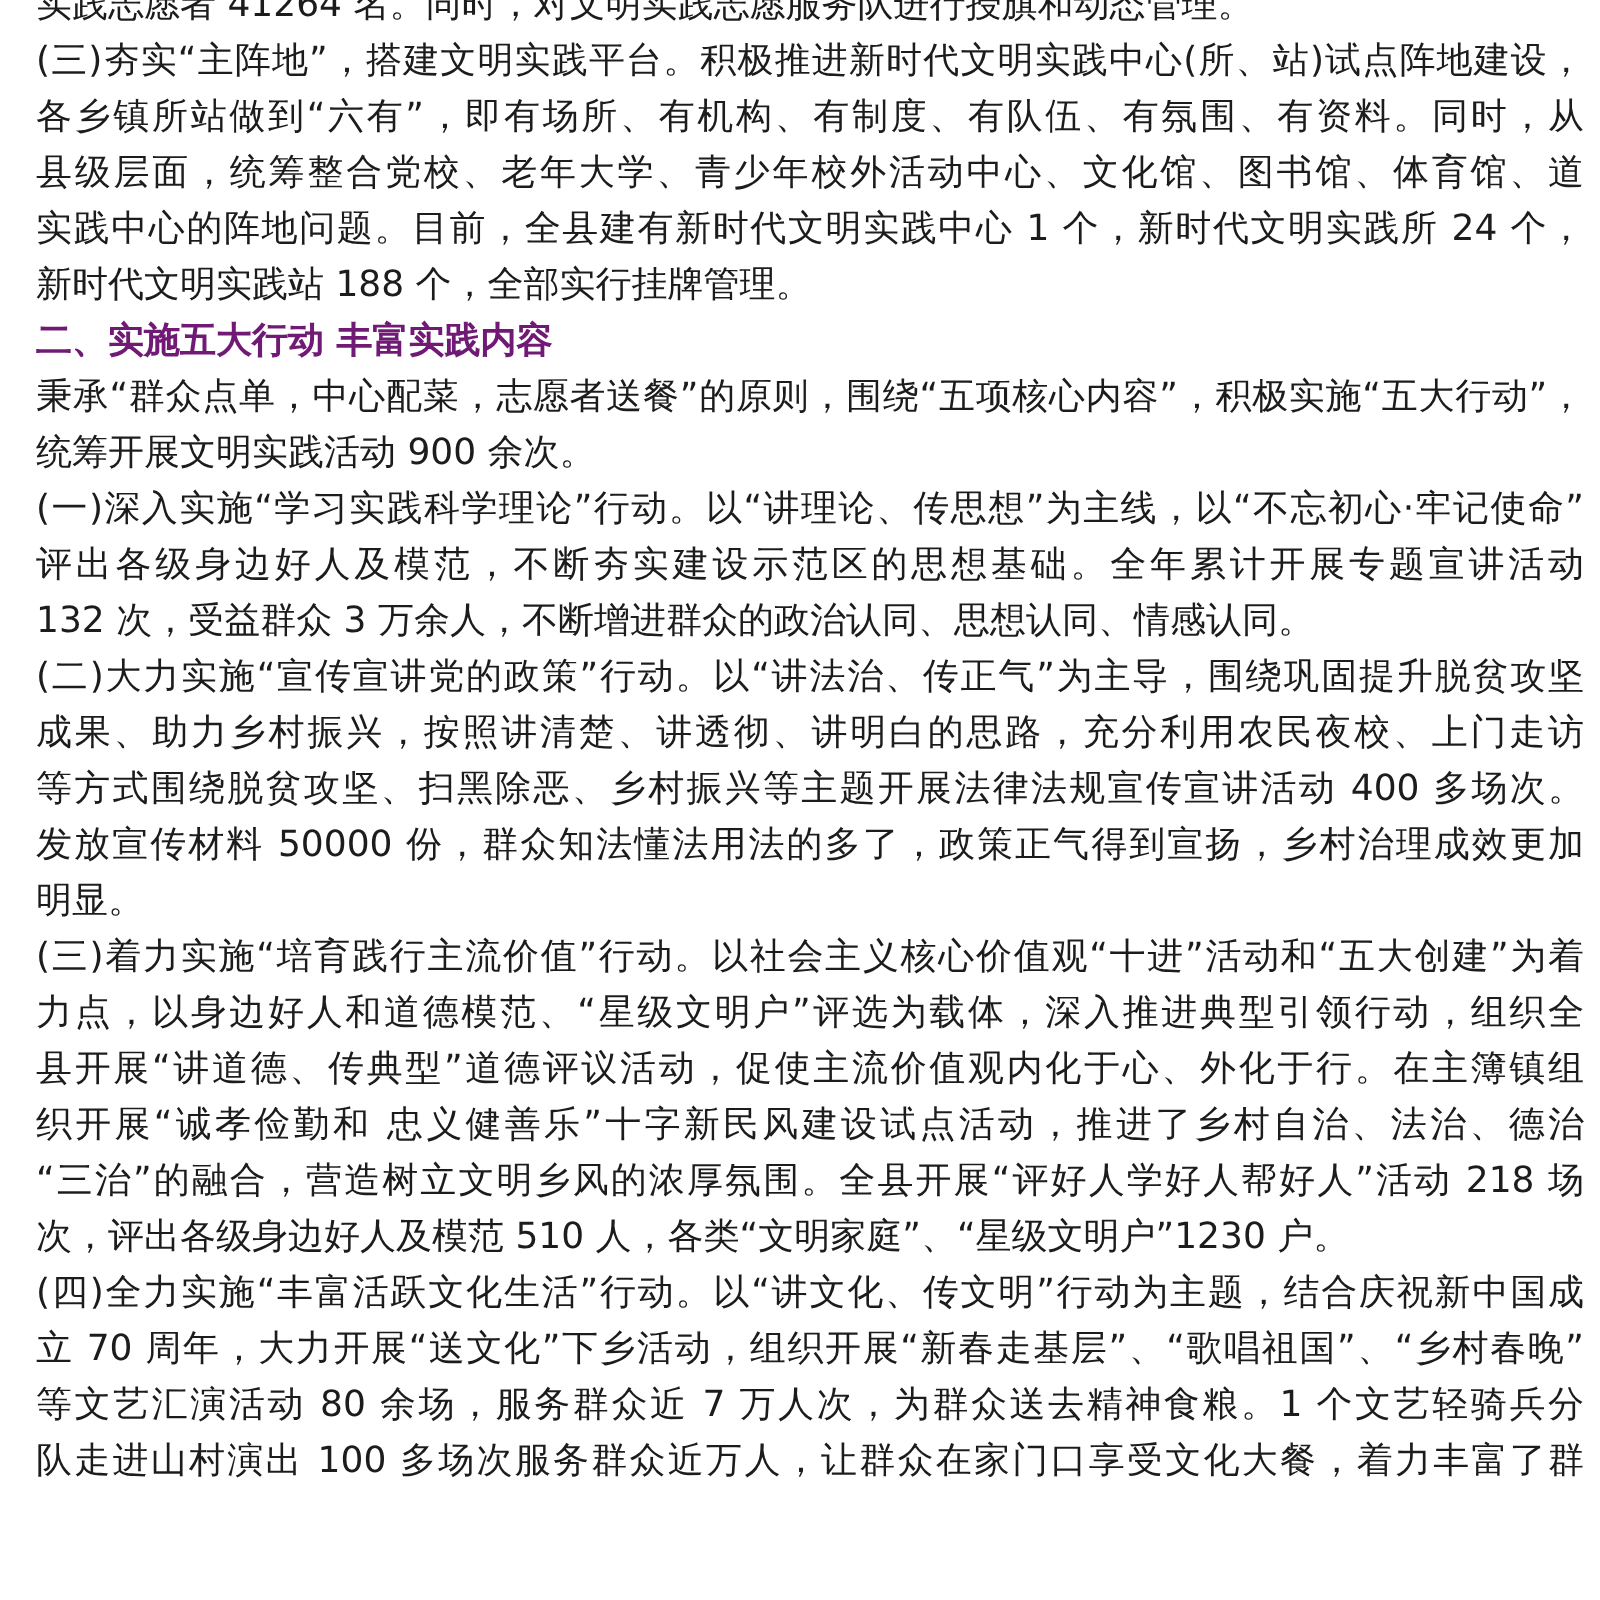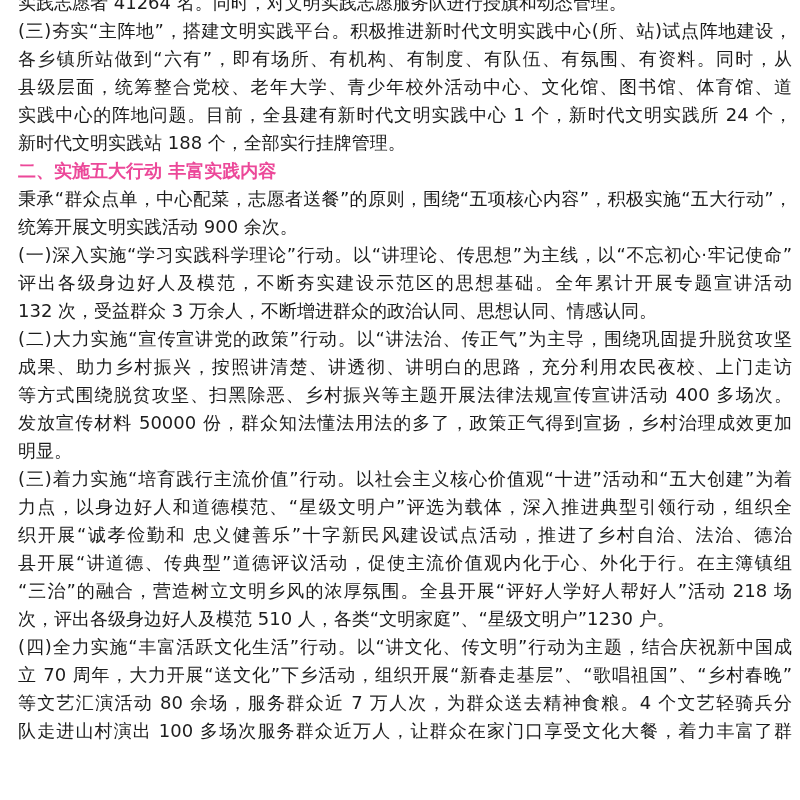--- a/index.html
+++ b/index.html
@@ -26,21 +26,21 @@
     text-justify: inter-character;
     white-space: normal;
     word-break: break-all;
   }
   .line.left {
     text-align: left;
     text-align-last: left;
   }
   .line.heading {
     font-weight: 700;
-    color: #ec4899;
+    color: #701a75;
     text-align: center;
     text-align-last: left;
   }
 </style>
 </head>
 <body>
 
 <div class="text-column">
     <div class="line left">实践志愿者 41264 名。同时，对文明实践志愿服务队进行授旗和动态管理。</div>
     <div class="line">(三)夯实“主阵地”，搭建文明实践平台。积极推进新时代文明实践中心(所、站)试点阵地建设，</div>
@@ -54,21 +54,21 @@
     <div class="line">(一)深入实施“学习实践科学理论”行动。以“讲理论、传思想”为主线，以“不忘初心·牢记使命”</div>
     <div class="line">评出各级身边好人及模范，不断夯实建设示范区的思想基础。全年累计开展专题宣讲活动</div>
     <div class="line left">132 次，受益群众 3 万余人，不断增进群众的政治认同、思想认同、情感认同。</div>
     <div class="line">(二)大力实施“宣传宣讲党的政策”行动。以“讲法治、传正气”为主导，围绕巩固提升脱贫攻坚</div>
     <div class="line">成果、助力乡村振兴，按照讲清楚、讲透彻、讲明白的思路，充分利用农民夜校、上门走访</div>
     <div class="line">等方式围绕脱贫攻坚、扫黑除恶、乡村振兴等主题开展法律法规宣传宣讲活动 400 多场次。</div>
     <div class="line">发放宣传材料 50000 份，群众知法懂法用法的多了，政策正气得到宣扬，乡村治理成效更加</div>
     <div class="line left">明显。</div>
     <div class="line">(三)着力实施“培育践行主流价值”行动。以社会主义核心价值观“十进”活动和“五大创建”为着</div>
     <div class="line">力点，以身边好人和道德模范、“星级文明户”评选为载体，深入推进典型引领行动，组织全</div>
+    <div class="line">县开展“讲道德、传典型”道德评议活动，促使主流价值观内化于心、外化于行。在主簿镇组</div>
     <div class="line">织开展“诚孝俭勤和 忠义健善乐”十字新民风建设试点活动，推进了乡村自治、法治、德治</div>
-    <div class="line">县开展“讲道德、传典型”道德评议活动，促使主流价值观内化于心、外化于行。在主簿镇组</div>
     <div class="line">“三治”的融合，营造树立文明乡风的浓厚氛围。全县开展“评好人学好人帮好人”活动 218 场</div>
     <div class="line left">次，评出各级身边好人及模范 510 人，各类“文明家庭”、“星级文明户”1230 户。</div>
     <div class="line">(四)全力实施“丰富活跃文化生活”行动。以“讲文化、传文明”行动为主题，结合庆祝新中国成</div>
     <div class="line">立 70 周年，大力开展“送文化”下乡活动，组织开展“新春走基层”、“歌唱祖国”、“乡村春晚”</div>
-    <div class="line">等文艺汇演活动 80 余场，服务群众近 7 万人次，为群众送去精神食粮。4 个文艺轻骑兵分</div>
+    <div class="line">等文艺汇演活动 80 余场，服务群众近 7 万人次，为群众送去精神食粮。1 个文艺轻骑兵分</div>
     <div class="line">队走进山村演出 100 多场次服务群众近万人，让群众在家门口享受文化大餐，着力丰富了群</div>
   </div>
 
 </body></html>

